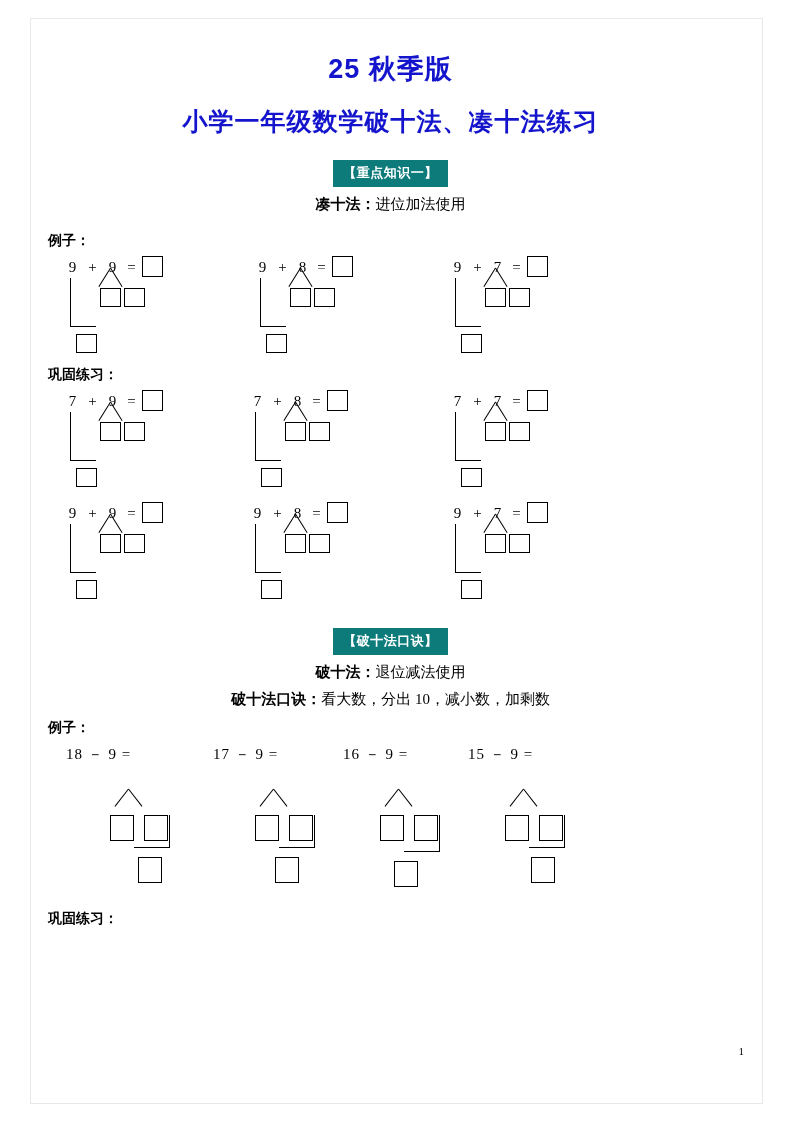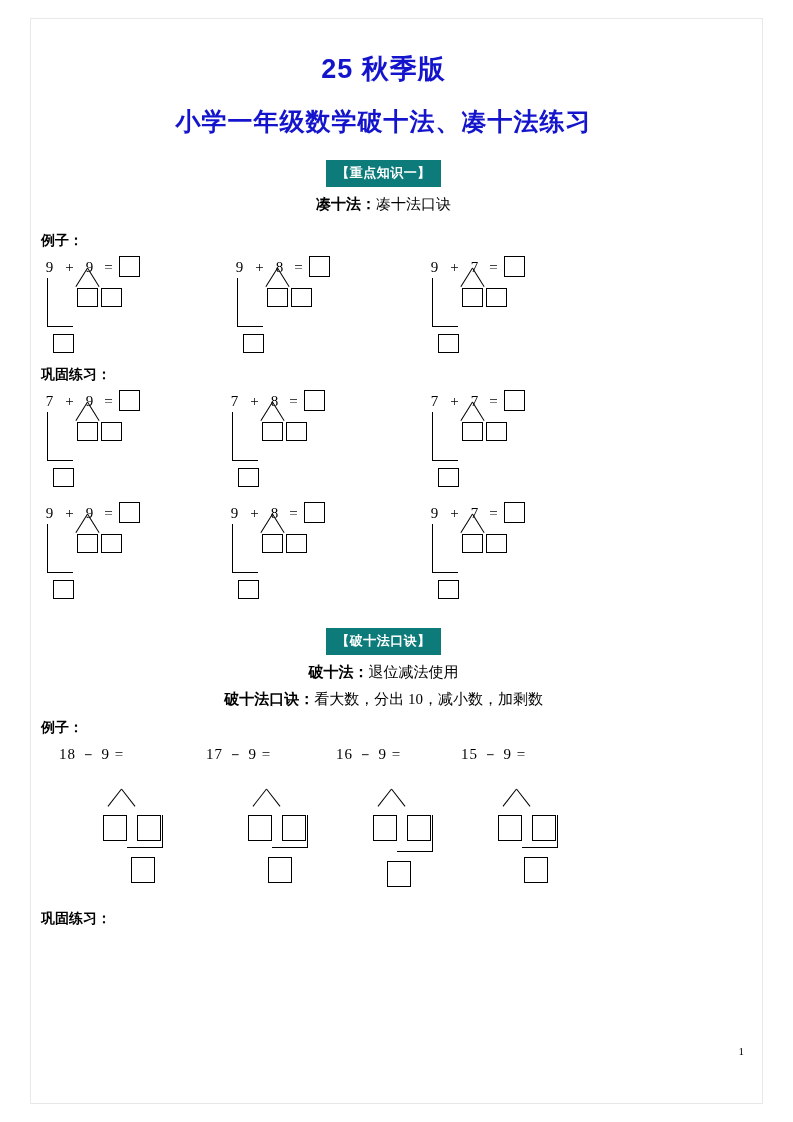--- a/index.html
+++ b/index.html
@@ -19,21 +19,21 @@
     left: 30px;
     top: 18px;
     width: 733px;
     height: 1086px;
     background: #fff;
     border: 1px solid #e8e8e8;
     box-sizing: border-box;
   }
   .inner {
     position: absolute;
-    left: 10px;
+    left: 17px;
     top: 20px;
     width: 685px;
   }
   .title1 {
     text-align: center;
     color: #1414cd;
     font-family: "Liberation Sans", sans-serif;
     font-weight: bold;
     font-size: 27px;
     letter-spacing: 1px;
@@ -72,20 +72,21 @@
   }
   .section-label {
     font-family: "Liberation Sans", sans-serif;
     font-weight: bold;
     font-size: 14px;
     margin-top: 18px;
   }
   .row {
     position: relative;
     height: 100px;
+    margin-left: 16px;
   }
   .addgroup {
     position: absolute;
     width: 180px;
     height: 100px;
   }
   .eq {
     position: absolute;
     top: 0;
     left: 0;
@@ -162,21 +163,21 @@
 <div class="page">
   <div class="inner">
 
     <div class="title1">25 秋季版</div>
     <div class="title2">小学一年级数学破十法、凑十法练习</div>
 
     <div class="kp-wrap">
       <span class="kp-badge">【重点知识一】</span>
     </div>
     <div class="kp-line">
-      <b>凑十法：</b><span>凑十法口诀</span>
+      <b>凑十法：</b><span>进位加法使用</span>
     </div>
 
     <div class="section-label">例子：</div>
 
     <div class="row" style="margin-top:6px;">
 
       <div class="addgroup" style="left:0px;">
         <div class="eq">
           <span class="n1">9</span><span class="op">+</span><span class="n2">9</span><span class="eqs">=</span><span class="ansbox"></span>
         </div>

